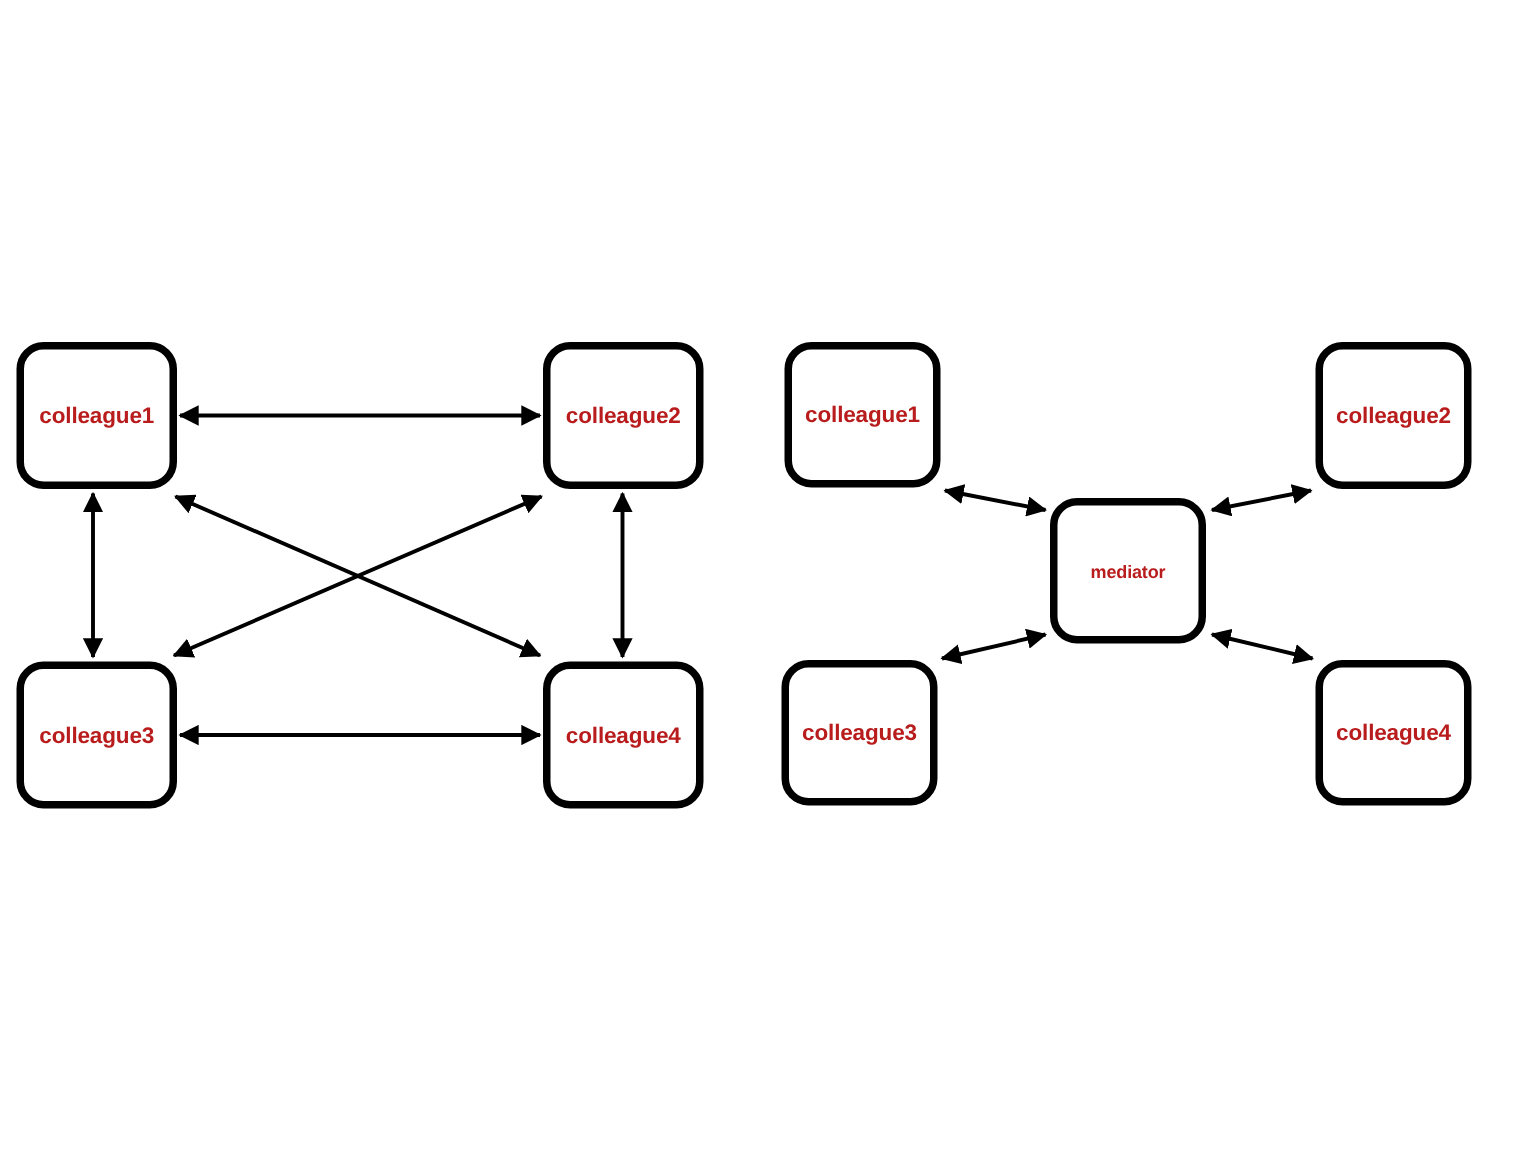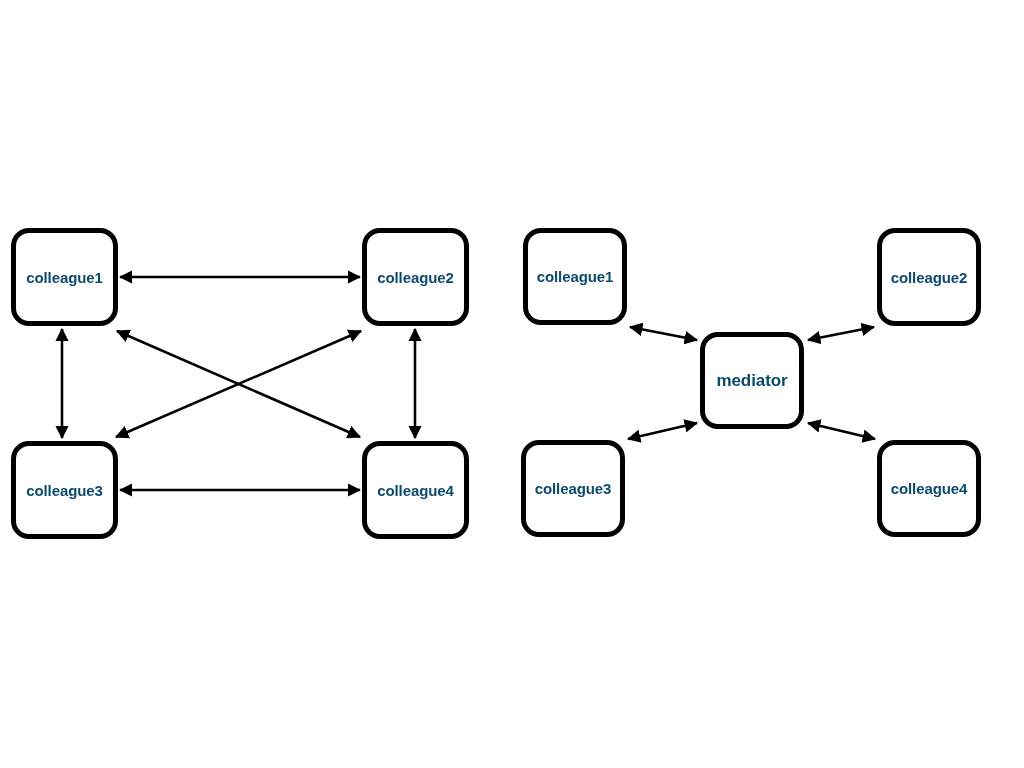--- a/index.html
+++ b/index.html
@@ -36,21 +36,21 @@
     border-radius: 18px;
     display: flex;
     align-items: center;
     justify-content: center;
     z-index: 2;
   }
   .node-label {
     font-family: "Liberation Sans", "DejaVu Sans", sans-serif;
     font-size: 15px;
     font-weight: bold;
-    color: #0c4a6e;
+    color: #b91c1c;
     line-height: 1;
     letter-spacing: -0.1px;
     white-space: nowrap;
     user-select: none;
     text-align: center;
   }
 </style>
 </head>
 <body>
 
@@ -102,17 +102,17 @@
       <div class="node" style="left: 877px; top: 228px; width: 104px; height: 98px; border-width: 5px; border-color: rgb(0, 0, 0); border-radius: 18px; background: rgb(255, 255, 255);">
         <span class="node-label" style="font-size: 15px;">colleague2</span>
       </div>
       <div class="node" style="left: 521px; top: 440px; width: 104px; height: 97px; border-width: 5px; border-color: rgb(0, 0, 0); border-radius: 18px; background: rgb(255, 255, 255);">
         <span class="node-label" style="font-size: 15px;">colleague3</span>
       </div>
       <div class="node" style="left: 877px; top: 440px; width: 104px; height: 97px; border-width: 5px; border-color: rgb(0, 0, 0); border-radius: 18px; background: rgb(255, 255, 255);">
         <span class="node-label" style="font-size: 15px;">colleague4</span>
       </div>
       <div class="node" style="left: 700px; top: 332px; width: 104px; height: 97px; border-width: 5px; border-color: rgb(0, 0, 0); border-radius: 18px; background: rgb(255, 255, 255);">
-        <span class="node-label" style="font-size: 17px;">mediator</span>
+        <span class="node-label" style="font-size: 12px;">mediator</span>
       </div>
     </div>
 
 </div>
 
 </body></html>

